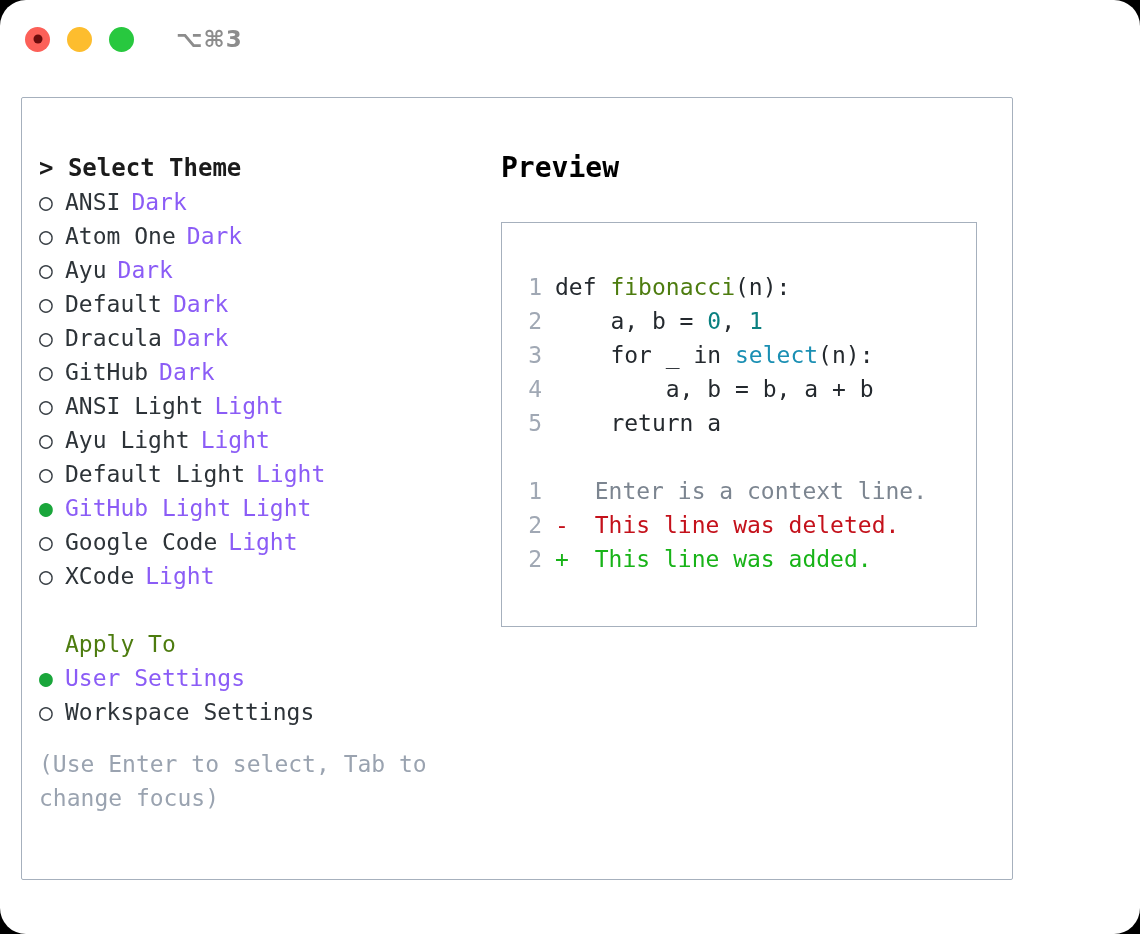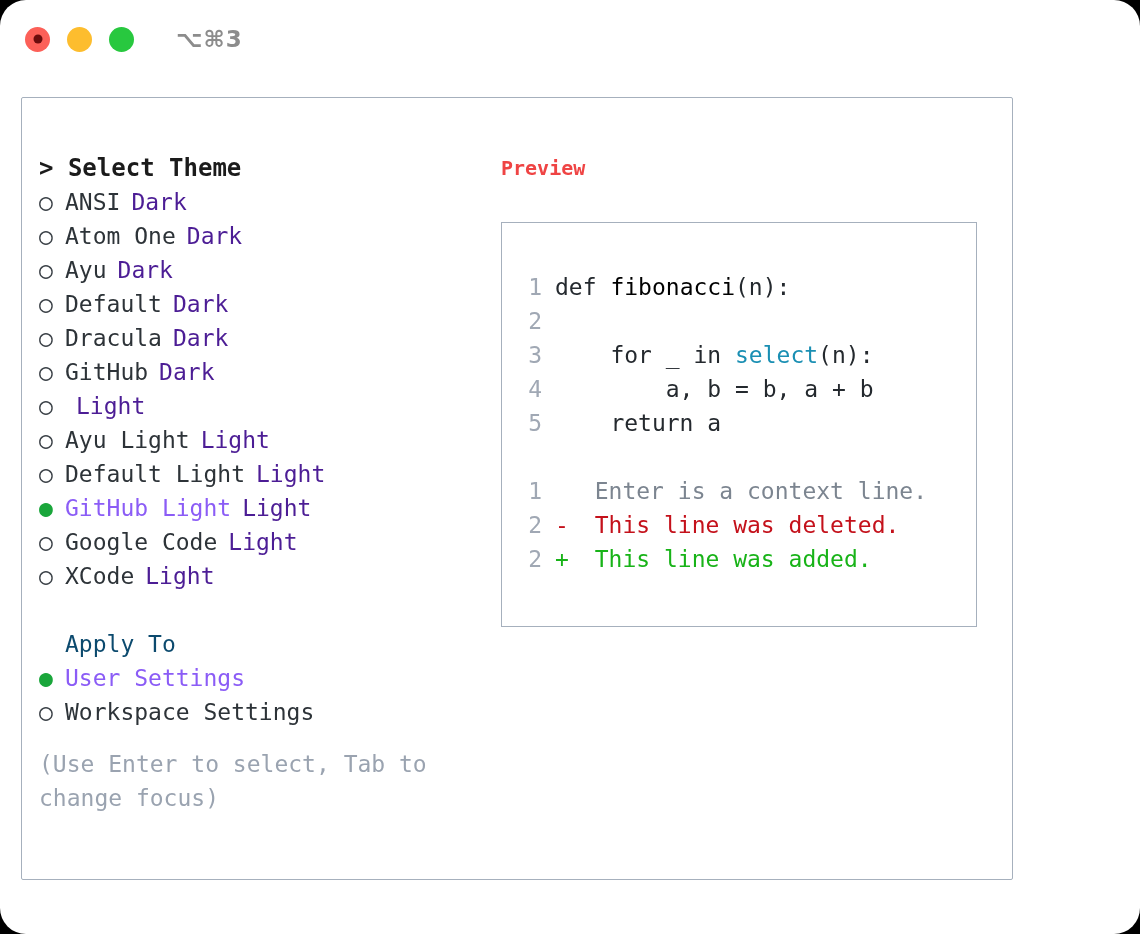--- a/index.html
+++ b/index.html
@@ -122,29 +122,29 @@
     font-size: 23px;
     color: #3d4349;
     line-height: 34px;
   }
   .bullet.on { color: #1aa63b; }
   .opt-label {
     color: #2d3338;
   }
   .opt-row.selected .opt-label { color: #8b5cf6; }
   .opt-cat {
-    color: #4c1d95;
+    color: #8b5cf6;
     margin-left: 11px;
   }
 
   .group-gap { height: 34px; }
 
   .apply-head {
     font-size: 23px;
-    color: #0c4a6e;
+    color: #4d7c0f;
     line-height: 34px;
     padding-left: 26px;
     white-space: pre;
   }
 
   .hint {
     margin-top: 18px;
     font-size: 23px;
     color: #9aa3b0;
     line-height: 34px;
@@ -154,23 +154,23 @@
 
   
   .right-col {
     position: absolute;
     left: 479px;
     top: 53px;
     width: 490px;
   }
 
   .preview-head {
-    font-size: 20px;
+    font-size: 28px;
     font-weight: 700;
-    color: #ef4444;
+    color: #000000;
     line-height: 34px;
   }
 
   .preview-box {
     margin-top: 37px;
     width: 476px;
     height: 405px;
     box-sizing: border-box;
     border: 1.6px solid #a6b0bd;
     background: #ffffff;
@@ -193,21 +193,21 @@
     white-space: pre;
   }
   .lnum {
     flex: 0 0 26px;
     width: 26px;
     text-align: right;
     color: #a0a8b4;
     margin-right: 13px;
   }
   .ctext { color: #24292e; }
-  .tok-fn     { color: #000000; }
+  .tok-fn     { color: #4d7c0f; }
   .tok-num    { color: #0b8080; }
   .tok-kw     { color: #24292e; }
   .tok-builtin{ color: #1a8fb3; }
   .tok-plain  { color: #24292e; }
 
   .diff-gap { height: 34px; }
   .diff-ctx { color: #7c8590; }
   .diff-del { color: #c4111b; }
   .diff-add { color: #18b318; }
 
@@ -235,21 +235,21 @@
 
       <div class="left-col">
         <div class="section-head">&gt; Select Theme</div>
         <div id="theme-list">
             <div class="opt-row"><span class="bullet">○</span><span class="opt-label">ANSI</span><span class="opt-cat">Dark</span></div>
             <div class="opt-row"><span class="bullet">○</span><span class="opt-label">Atom One</span><span class="opt-cat">Dark</span></div>
             <div class="opt-row"><span class="bullet">○</span><span class="opt-label">Ayu</span><span class="opt-cat">Dark</span></div>
             <div class="opt-row"><span class="bullet">○</span><span class="opt-label">Default</span><span class="opt-cat">Dark</span></div>
             <div class="opt-row"><span class="bullet">○</span><span class="opt-label">Dracula</span><span class="opt-cat">Dark</span></div>
             <div class="opt-row"><span class="bullet">○</span><span class="opt-label">GitHub</span><span class="opt-cat">Dark</span></div>
-            <div class="opt-row"><span class="bullet">○</span><span class="opt-cat">Light</span></div>
+            <div class="opt-row"><span class="bullet">○</span><span class="opt-label">ANSI Light</span><span class="opt-cat">Light</span></div>
             <div class="opt-row"><span class="bullet">○</span><span class="opt-label">Ayu Light</span><span class="opt-cat">Light</span></div>
             <div class="opt-row"><span class="bullet">○</span><span class="opt-label">Default Light</span><span class="opt-cat">Light</span></div>
             <div class="opt-row selected"><span class="bullet on">●</span><span class="opt-label">GitHub Light</span><span class="opt-cat">Light</span></div>
             <div class="opt-row"><span class="bullet">○</span><span class="opt-label">Google Code</span><span class="opt-cat">Light</span></div>
             <div class="opt-row"><span class="bullet">○</span><span class="opt-label">XCode</span><span class="opt-cat">Light</span></div>
           </div>
 
         <div class="group-gap"></div>
 
         <div class="apply-head">Apply To</div>
@@ -260,21 +260,21 @@
 
         <div class="hint">(Use Enter to select, Tab to change focus)</div>
       </div>
 
       <div class="right-col">
         <div class="preview-head">Preview</div>
         <div class="preview-box">
           <div class="code-area">
             <div id="code-lines">
                 <div class="code-line"><span class="lnum">1</span><span class="ctext"><span class="tok-kw">def </span><span class="tok-fn">fibonacci</span><span class="tok-plain">(n):</span></span></div>
-                <div class="code-line"><span class="lnum">2</span></div>
+                <div class="code-line"><span class="lnum">2</span><span class="ctext"><span class="tok-plain">    a, b = </span><span class="tok-num">0</span><span class="tok-plain">, </span><span class="tok-num">1</span></span></div>
                 <div class="code-line"><span class="lnum">3</span><span class="ctext"><span class="tok-plain">    for _ in </span><span class="tok-builtin">select</span><span class="tok-plain">(n):</span></span></div>
                 <div class="code-line"><span class="lnum">4</span><span class="ctext"><span class="tok-plain">        a, b = b, a + b</span></span></div>
                 <div class="code-line"><span class="lnum">5</span><span class="ctext"><span class="tok-plain">    return a</span></span></div>
               </div>
             <div class="diff-gap"></div>
             <div id="diff-lines">
                 <div class="code-line"><span class="lnum">1</span><span class="diff-marker diff-ctx"> </span><span>  </span><span class="diff-ctx">Enter is a context line.</span></div>
                 <div class="code-line"><span class="lnum">2</span><span class="diff-marker diff-del">-</span><span>  </span><span class="diff-del">This line was deleted.</span></div>
                 <div class="code-line"><span class="lnum">2</span><span class="diff-marker diff-add">+</span><span>  </span><span class="diff-add">This line was added.</span></div>
               </div>

